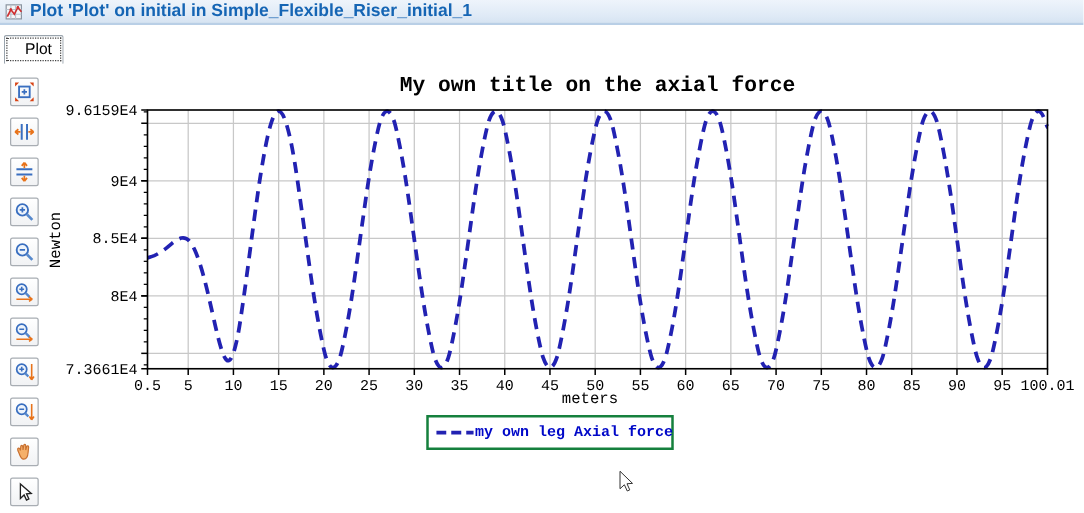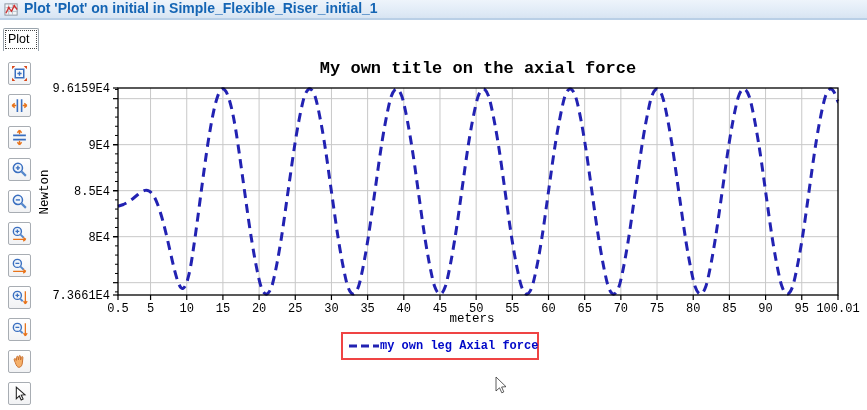--- a/index.html
+++ b/index.html
@@ -20,21 +20,21 @@
   .titlebar-text {
     color:#1565b4; font-weight:bold; font-size:14px;
     white-space:nowrap; position:relative; top:-1px;
   }
   
   #tabbar {
     position:absolute; left:0; top:28px; width:867px; height:23px;
     display:flex; align-items:flex-end;
   }
   .tab {
-    height:22px; padding:3px 8px 2px 4px; font-size:12.5px; color:#000;
+    height:22px; padding:3px 8px 2px 16px; font-size:12.5px; color:#000;
     border:1px solid #9aa4ad; border-bottom:none;
     border-radius:2px 2px 0 0; background:#f2f2f2;
     margin-left:-1px; cursor:default; position:relative;
   }
   .tab:first-child { margin-left:3px; }
   .tab.active {
     background:#fff; height:23px; z-index:2;
     outline:1px dotted #444; outline-offset:-3px;
   }
   
@@ -47,21 +47,21 @@
     border:1px solid #a8adb3; border-radius:2px;
     display:flex; align-items:center; justify-content:center; padding:0;
   }
   .tool-btn svg { width:17px; height:17px; display:block; }
   
   #chart-svg { position:absolute; left:36px; top:54px; }
   .mono { font-family:"Liberation Mono", monospace; }
   
   #legend {
     position:absolute; left:341px; top:332px; width:198px; height:28px;
-    border:2px solid #ef4444; background:#fff;
+    border:2px solid #15803d; background:#fff;
     display:flex; align-items:center; padding-left:6px;
   }
   #legend svg { flex:0 0 auto; }
   #legend-label {
     font-family:"Liberation Mono", monospace; font-size:12px;
     font-weight:bold; color:#0008c8; white-space:nowrap; margin-left:1px;
   }
   
   #cursor { position:absolute; left:494px; top:376px; width:14px; height:20px; }
 </style>

